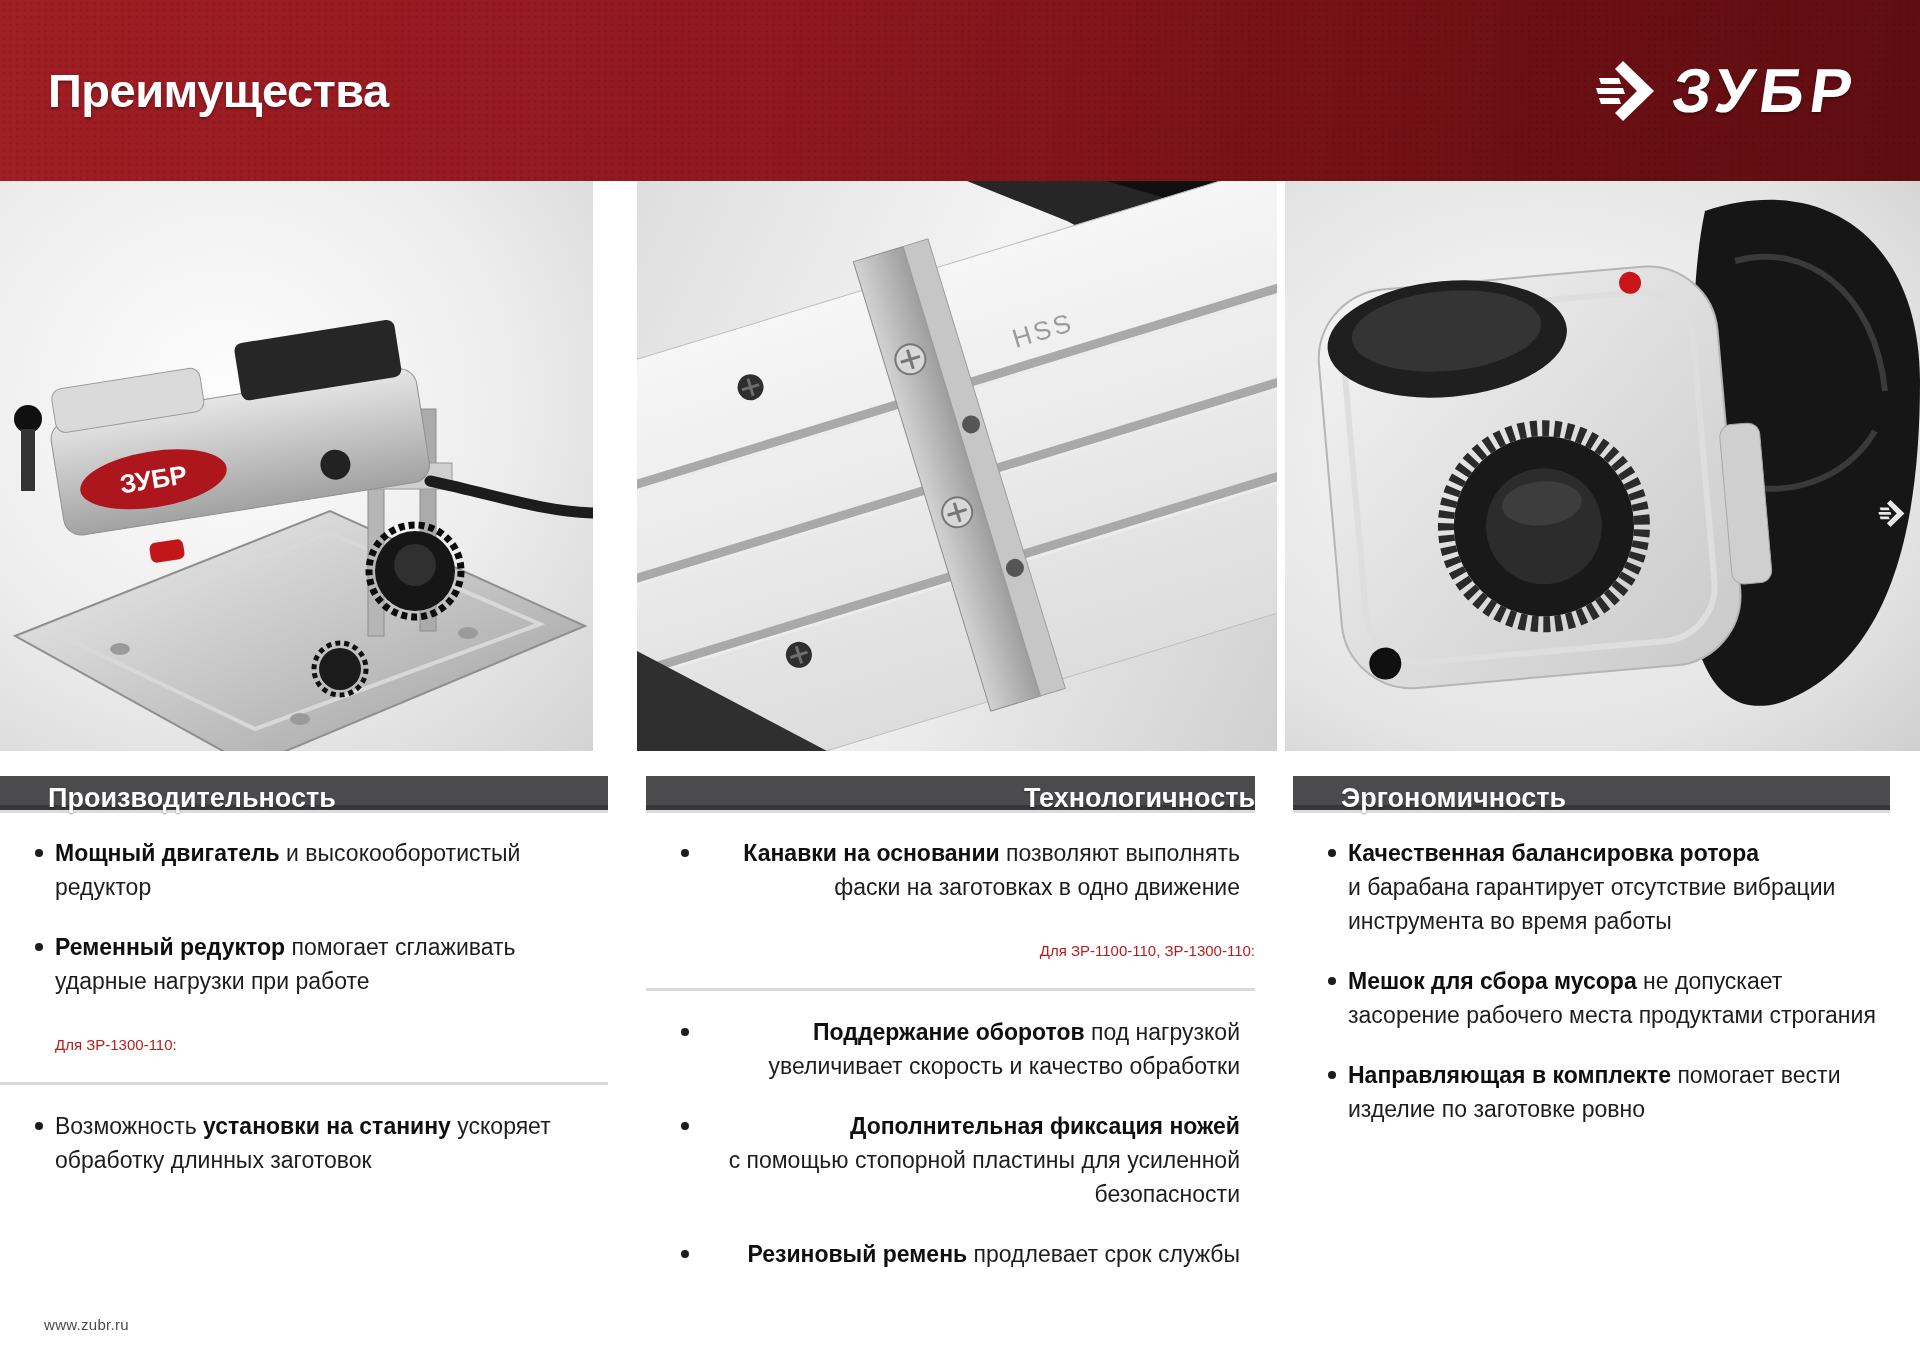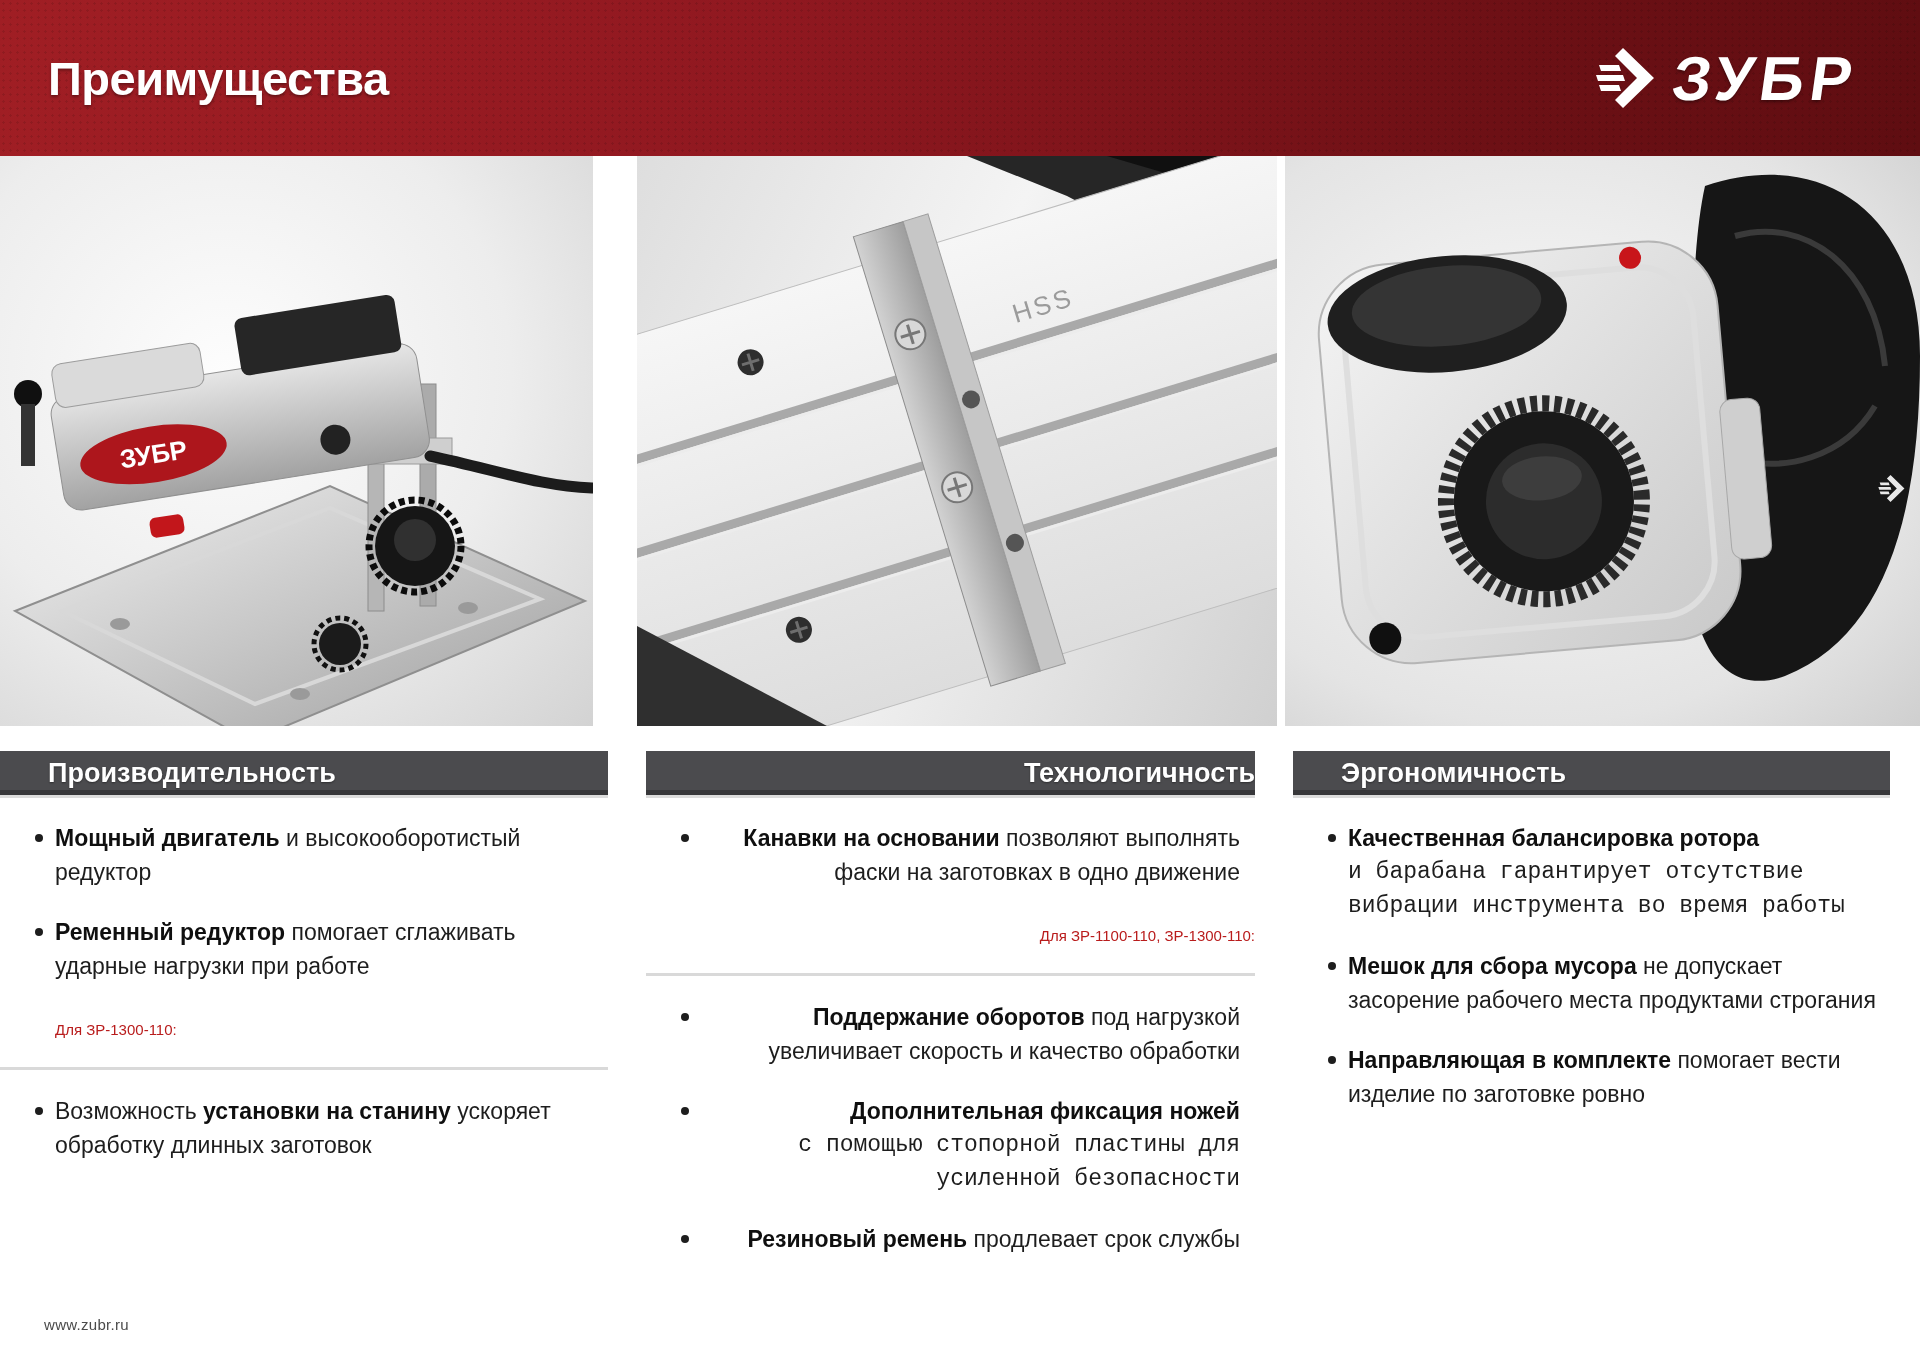--- a/index.html
+++ b/index.html
@@ -7,21 +7,21 @@
   #page {
     position:relative;
     width:1920px; height:1357px;
     background:#ffffff;
     font-family:"Liberation Sans", sans-serif;
     overflow:hidden;
   }
 
   
   .banner {
-    height:156px;
+    height:181px;
     display:flex; align-items:center; justify-content:space-between;
     padding:0 62px 0 48px;
     background-image:
       radial-gradient(rgba(0,0,0,0.10) 1px, transparent 1.4px),
       linear-gradient(100deg, #a01e24 0%, #901820 40%, #6d1015 78%, #5f0d11 100%);
     background-size:7px 7px, 100% 100%;
   }
   .banner-title {
     color:#ffffff; font-size:47px; font-weight:bold; letter-spacing:-0.5px;
     text-shadow:0 2px 3px rgba(0,0,0,0.35);
@@ -44,21 +44,21 @@
   .gap-b { width:8px; background:#ffffff; }
   .photo-3 { width:635px; background:radial-gradient(ellipse at 40% 45%, #fafafa 0%, #e4e4e4 70%, #cfcfcf 100%); }
 
   
   .features { display:flex; margin-top:25px; }
   .col { position:relative; }
   .col-1 { width:608px; }
   .col-2 { width:609px; margin-left:38px;text-align:right; }
   .col-3 { width:597px; margin-left:38px; }
   .col-header {
-    height:44px; line-height:45px;
+    height:34px; line-height:45px;
     background:#4b4b4e;
     border-bottom:5px solid #37373a;
     box-shadow:0 3px 0 #dcdcdc;
     color:#ffffff; font-size:27px; font-weight:bold;
     padding-left:48px;
     text-shadow:0 1px 2px rgba(0,0,0,0.4);
   }
   .feature-list { list-style:none; margin:26px 0 0 0; padding:0 0 0 30px; }
   .col-1 .feature-list { padding-right:55px; }
   .col-2 .feature-list { padding-right:15px; }
@@ -66,21 +66,21 @@
   .feature-item {
     position:relative; padding-left:25px;
     font-size:23px; line-height:34px; color:#1d1d1d;
     margin-bottom:26px;
   }
   .feature-item::before {
     content:""; position:absolute; left:5px; top:13px;
     width:8px; height:8px; border-radius:50%; background:#1d1d1d;
   }
   .feature-item b { color:#0f0f0f;margin-top:40px; }
-  .block-rest { display:block;font-family:Liberation Mono, monospace; }
+  .block-rest { display:block; }
   .model-note {
     font-size:15px; line-height:34px; color:#b91c1c;
     margin:30px 0 0 55px;
   }
   .section-divider {
     border:none; border-top:3px solid #d9d9d9;
     margin:20px 0 24px 0; width:100%;
   }
 
   

